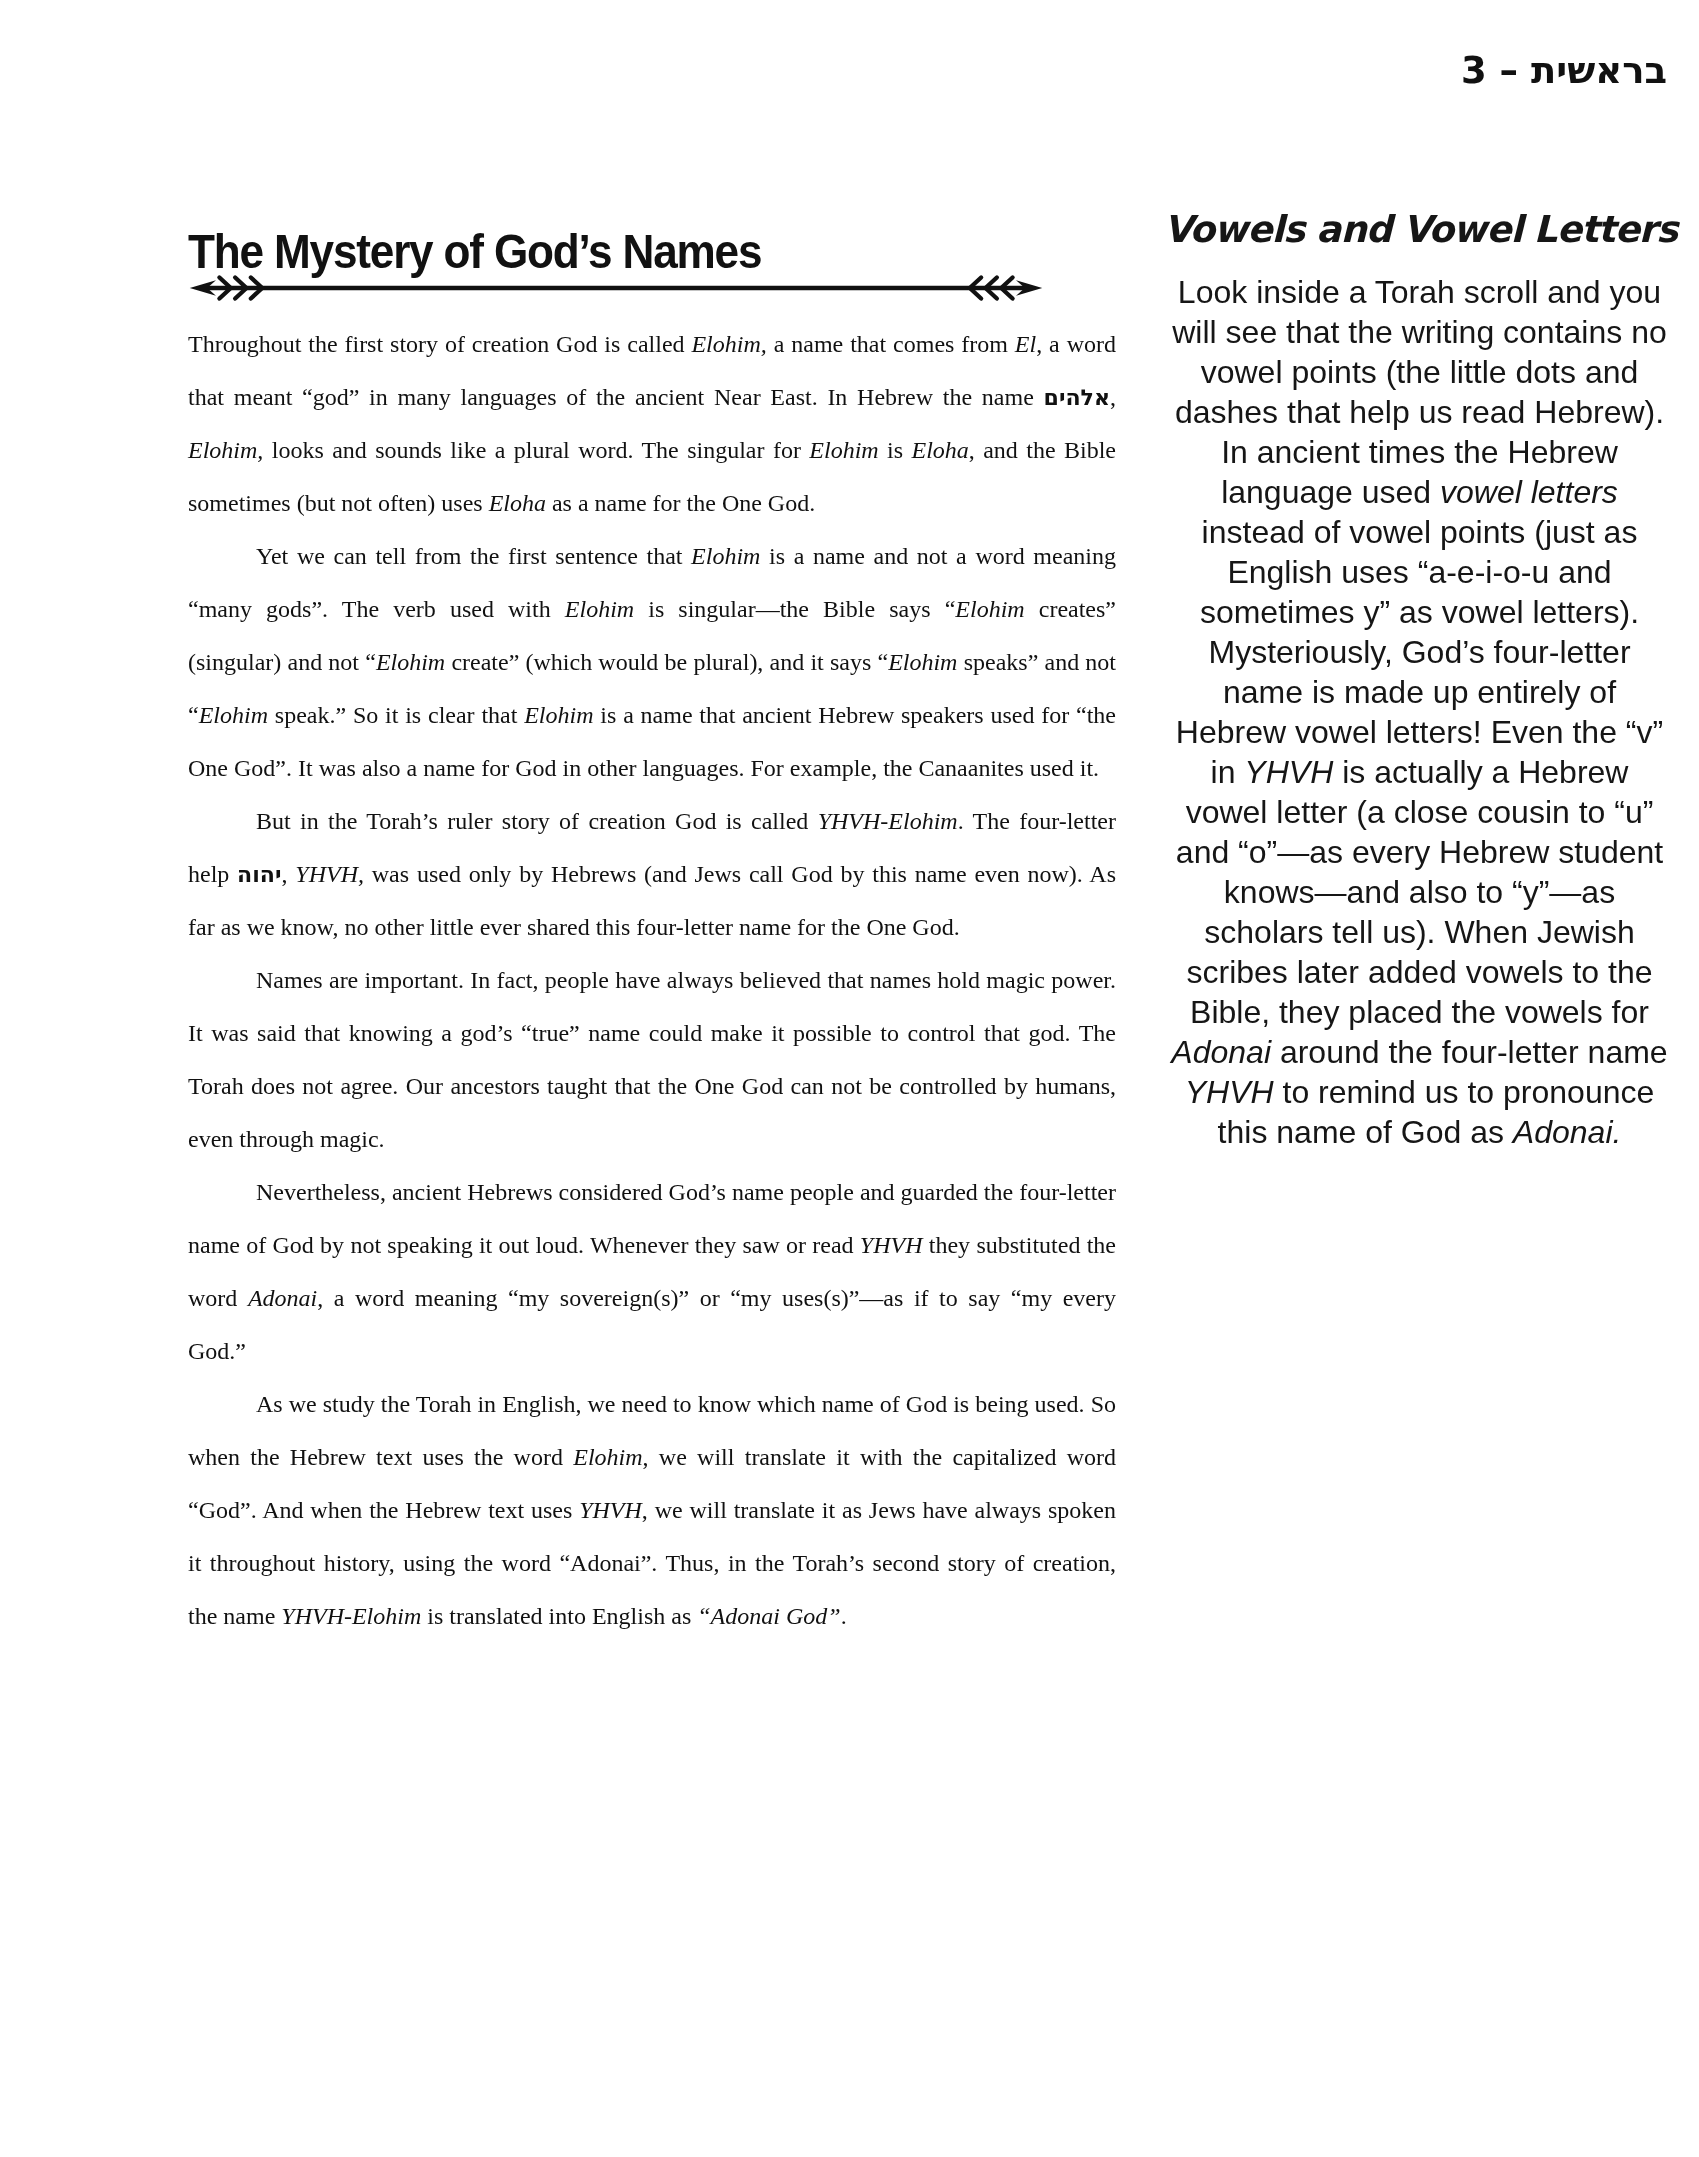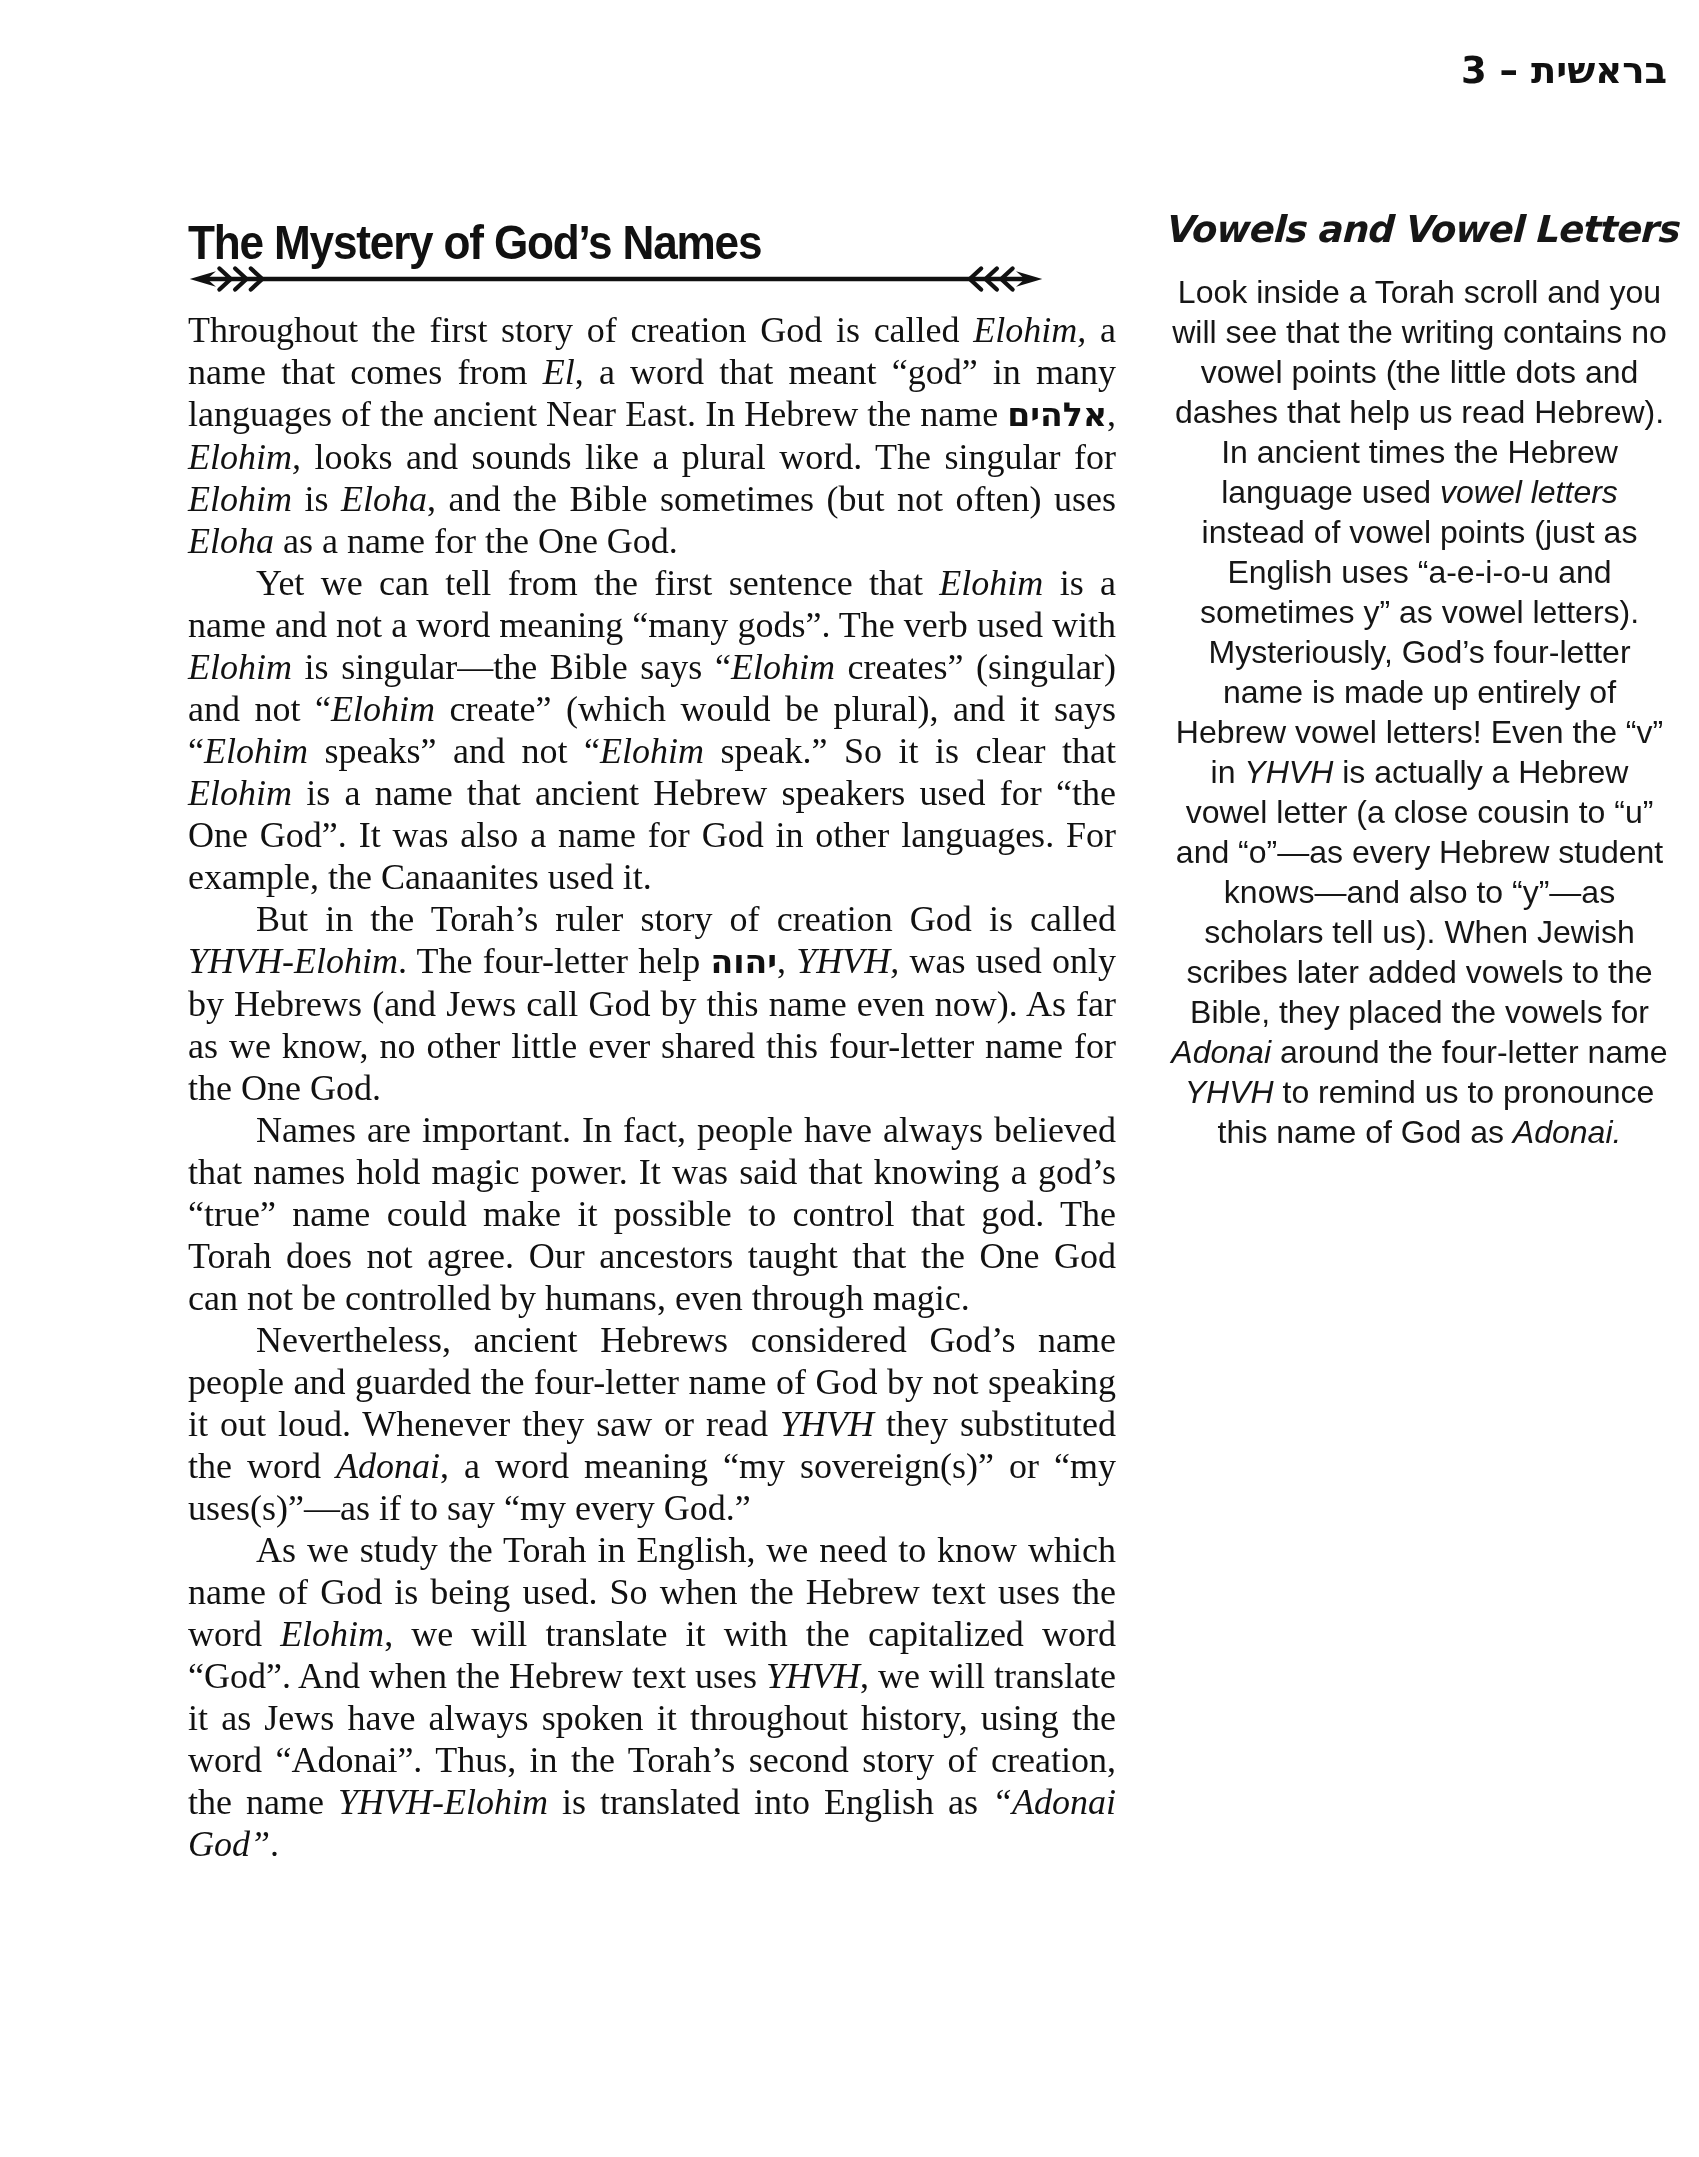--- a/index.html
+++ b/index.html
@@ -5,29 +5,29 @@
   html,body{margin:0;padding:0;}
   body{
     width:1700px;height:2157px;background:#ffffff;color:#111;
     font-family:"Liberation Serif", serif;position:relative;overflow:hidden;
   }
   .page-header{
     position:absolute;top:49px;right:33px;
     font-family:"DejaVu Sans", sans-serif;font-weight:bold;font-size:37px;
     direction:ltr;unicode-bidi:plaintext;
   }
-  .main-col{position:absolute;left:188px;top:218px;width:928px;}
+  .main-col{position:absolute;left:188px;top:227px;width:928px;}
   .article-title{
     font-family:"Liberation Sans", sans-serif;font-weight:bold;
     font-size:49px;line-height:1;letter-spacing:-1.3px;margin:0;
     transform:scaleX(0.9);transform-origin:left center;white-space:nowrap;
   }
   .divider{display:block;margin-top:-3.5px;}
   .body-text{margin-top:15.7px;}
-  .para{margin:0;font-size:36px;line-height:42px;text-align:justify;}
+  .para{margin:0;font-size:24px;line-height:53px;text-align:justify;}
   .para.indent{text-indent:68px;}
   .hebrew{font-family:"DejaVu Sans", sans-serif;font-weight:bold;font-size:0.92em;}
   .sidebar{position:absolute;left:1167px;top:210px;width:505px;
     font-family:"Liberation Sans", sans-serif;color:#161616;}
   .sidebar-title{
     font-family:"DejaVu Sans", sans-serif;font-weight:bold;font-style:italic;
     font-size:37px;line-height:1.1;letter-spacing:-0.9px;margin:0 0 21px 0;
     transform:skewX(-3deg);transform-origin:left center;white-space:nowrap;
   }
   .sidebar .para{font-size:32px;line-height:40px;text-align:center;}

